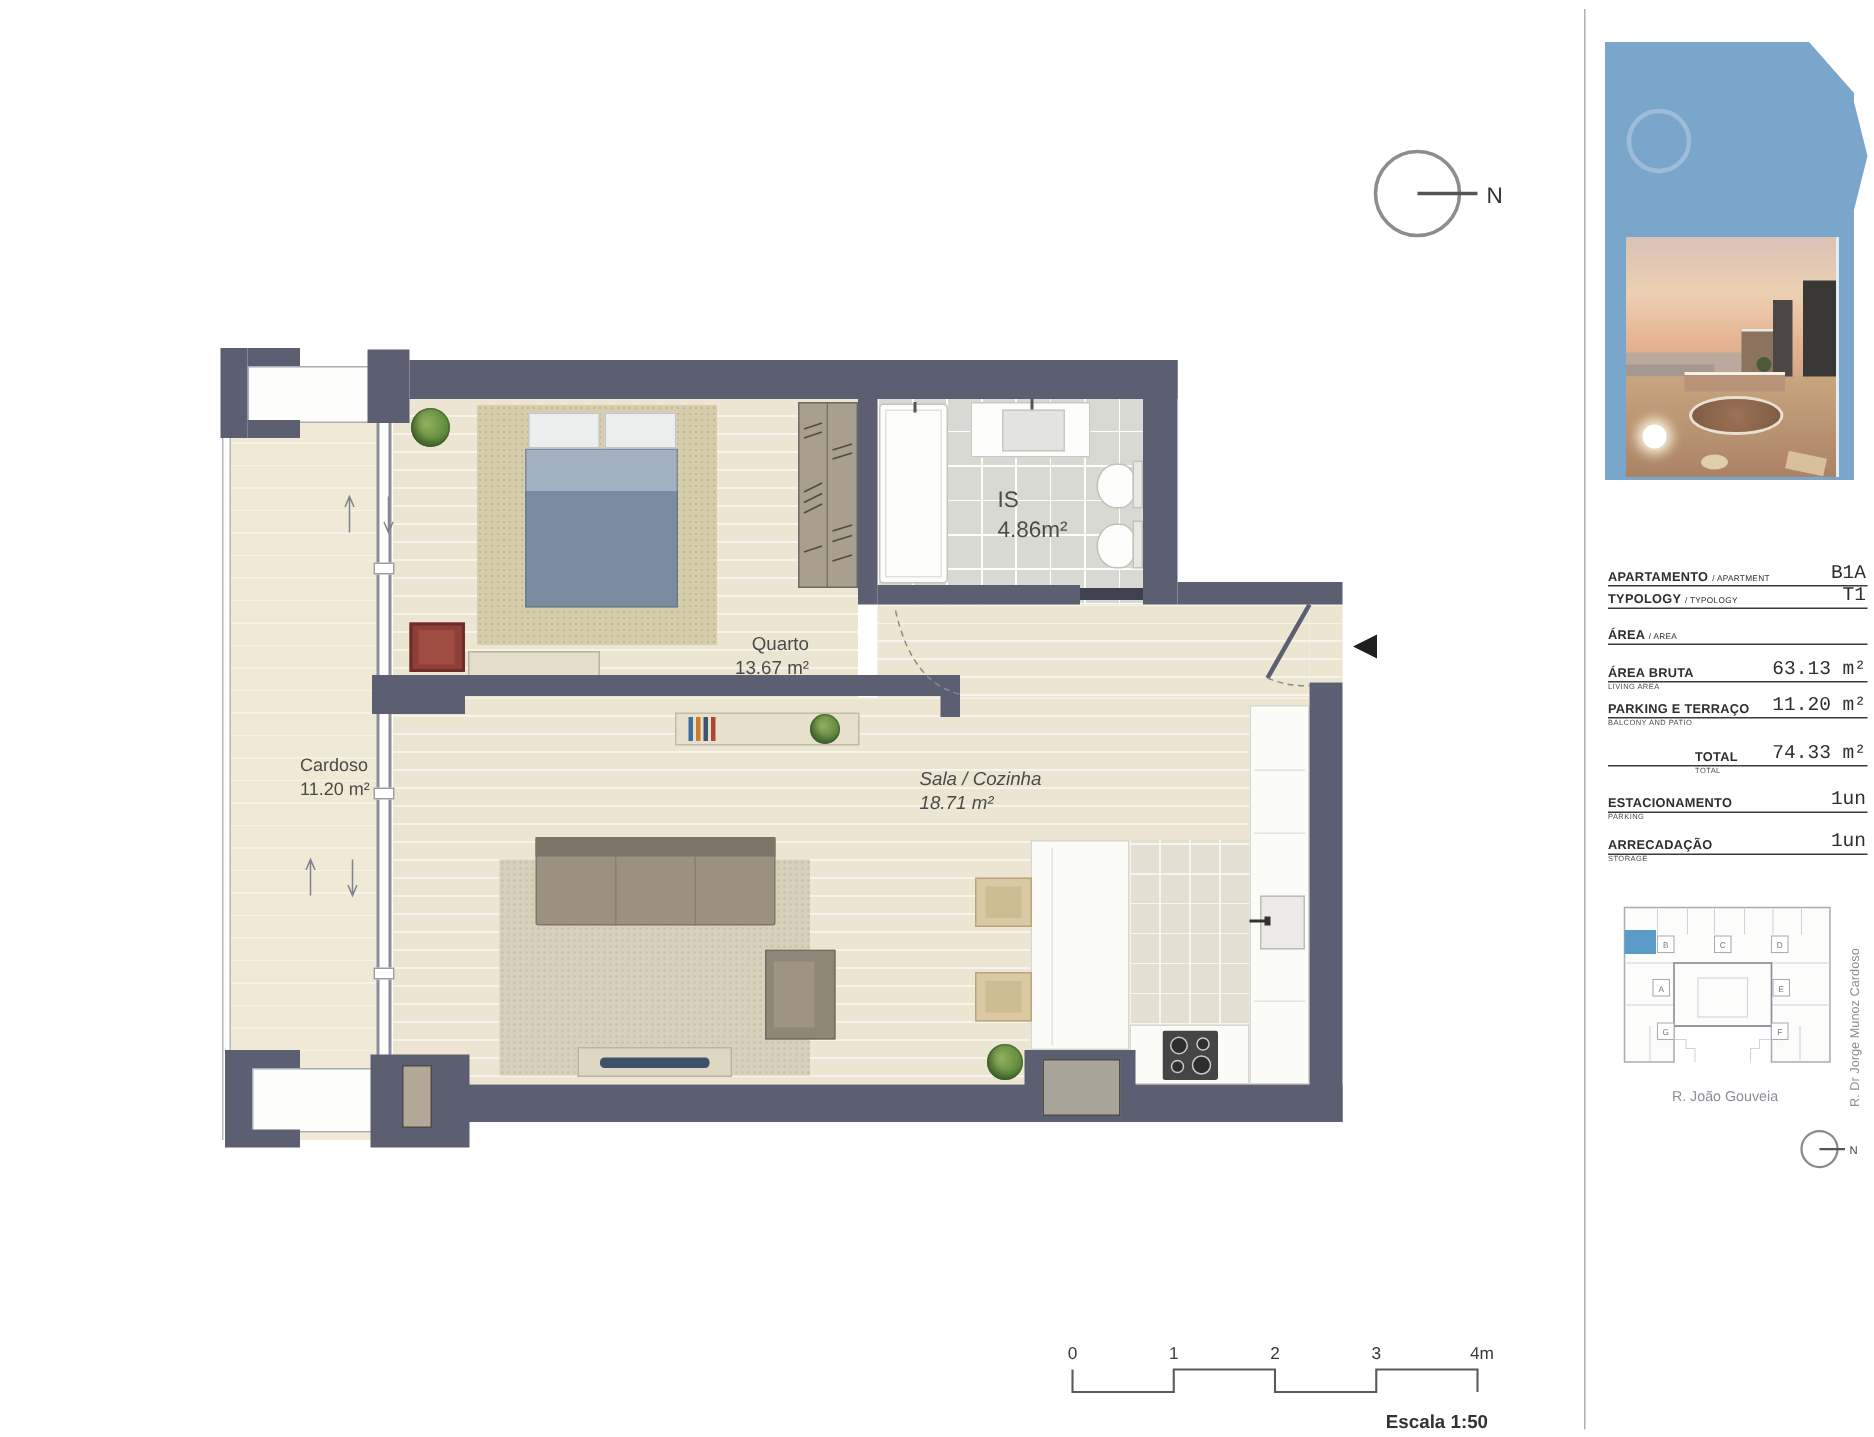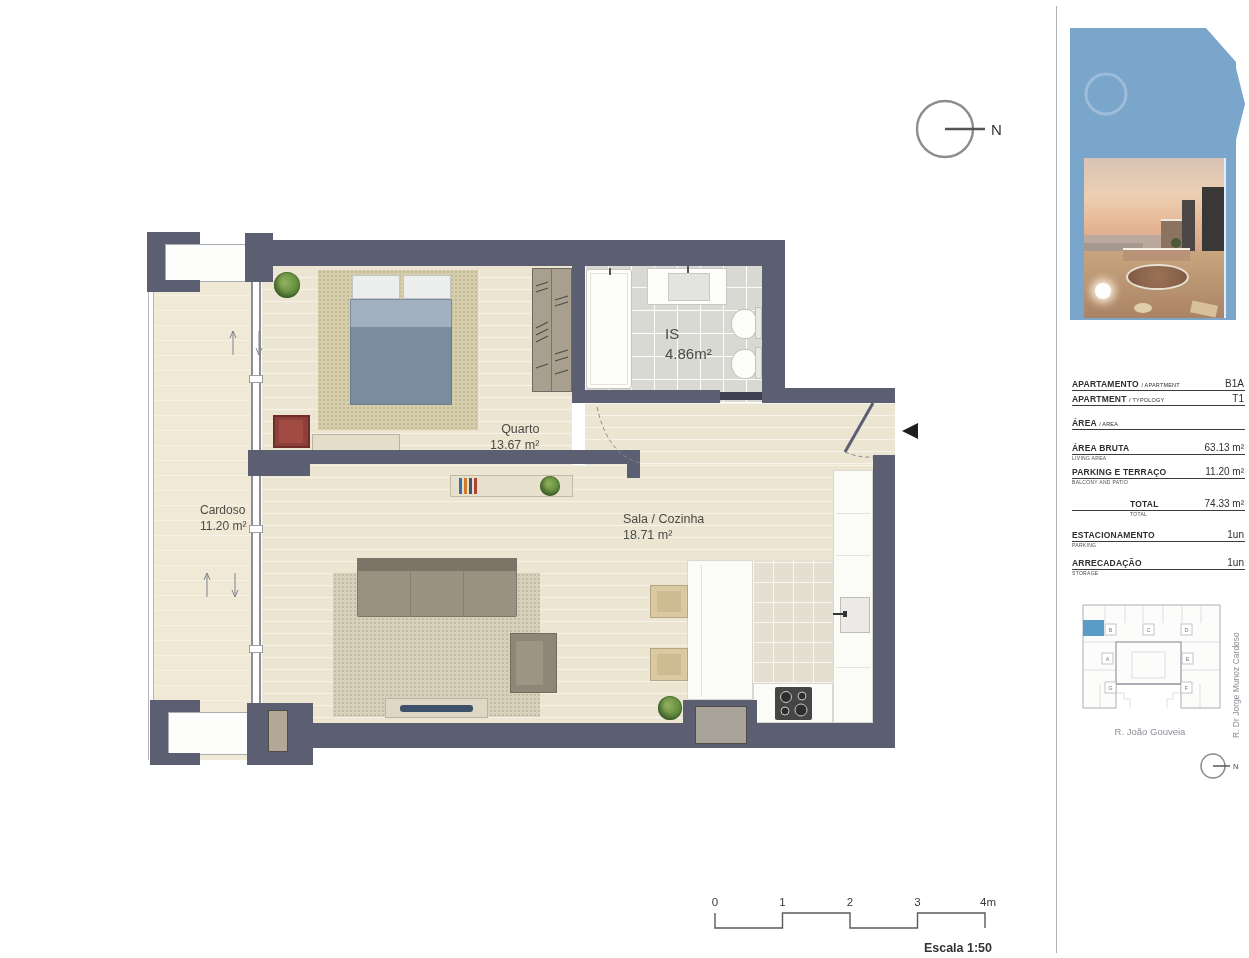--- a/index.html
+++ b/index.html
@@ -39,21 +39,21 @@
   
   #divider{position:absolute;left:1056px;top:6px;width:1px;height:947px;background:#aeb0b6;}
   #logo{position:absolute;left:1068px;top:16px;width:178px;height:312px;}
   #photo{position:absolute;left:16px;top:142px;width:140px;height:160px;overflow:hidden;
          box-shadow:2px 0 0 rgba(255,255,255,.8);}
   .pl{position:absolute;}
   .dtable{position:absolute;left:1072px;top:376px;width:173px;color:#2e2e2e;}
   .trow{position:relative;border-bottom:1.1px solid #3b3b3b;height:14px;}
   .tl{position:absolute;left:0;bottom:1px;font-size:8.5px;font-weight:bold;letter-spacing:.2px;white-space:nowrap;}
   .ts{font-size:5.5px;font-weight:normal;letter-spacing:.2px;}
-  .tv{position:absolute;right:1px;bottom:1px;font-size:10px;}
+  .tv{position:absolute;right:1px;bottom:1px;font-size:13px;font-family:Liberation Mono, monospace;}
   .tsub{font-size:5px;color:#4c4c4c;letter-spacing:.3px;line-height:7px;}
   .mt9{margin-top:9px;} .mt10{margin-top:10px;} .mt2{margin-top:2px;} .mt6{margin-top:6px;}
   .ind .tl{left:58px;} .ind-sub{padding-left:58px;}
   #street-bottom{position:absolute;left:1090px;top:726px;width:120px;text-align:center;
                  font-size:9.5px;color:#8a8f96;}
   #street-right{position:absolute;left:1231px;top:588px;height:150px;writing-mode:vertical-rl;
                 transform:rotate(180deg);font-size:8.5px;color:#8a8f96;white-space:nowrap;}
 </style>
 </head>
 <body>
@@ -202,21 +202,21 @@
         <path d="M114,106 V130 M111,123 L114,130 L117,123"></path>
         <path d="M62,372 V348 M59,355 L62,348 L65,355"></path>
         <path d="M90,348 V372 M87,365 L90,372 L93,365"></path>
       </g>
     </svg>
 
     <div class="rlabel" style="left:345px;top:196px;text-align:right;">
       <div>Quarto</div>
         <div>13.67 m²</div>
     </div>
-    <div class="rlabel" style="left:478px;top:286px;">
+    <div class="rlabel" style="left:468px;top:286px;font-style:italic;">
       <div>Sala / Cozinha</div>
         <div>18.71 m²</div>
     </div>
     <div class="rlabel" style="left:520px;top:99px;font-size:15px;">
       <div>IS</div>
         <div>4.86m²</div>
     </div>
     <div class="rlabel" style="left:55px;top:278px;font-size:12px;">
       <div>Cardoso</div>
         <div>11.20 m²</div>
@@ -269,21 +269,21 @@
       <div class="pl" style="left:62%;top:50%;width:10px;height:10px;border-radius:50%;background:#4d5a3a;"></div>
     </div>
   </div>
 
   <div class="dtable">
     <div class="trow">
       <span class="tl"><span>APARTAMENTO</span> <span class="ts">/ APARTMENT</span></span>
       <span class="tv">B1A</span>
     </div>
     <div class="trow">
-      <span class="tl"><span>APARTMENT</span> <span class="ts">/ TYPOLOGY</span></span>
+      <span class="tl"><span>TYPOLOGY</span> <span class="ts">/ TYPOLOGY</span></span>
       <span class="tv">T1</span>
     </div>
     <div class="trow mt9">
       <span class="tl"><span>ÁREA</span> <span class="ts">/ AREA</span></span>
       <span class="tv"></span>
     </div>
     <div class="trow mt10">
       <span class="tl"><span>ÁREA BRUTA</span></span>
       <span class="tv">63.13 m²</span>
     </div>

